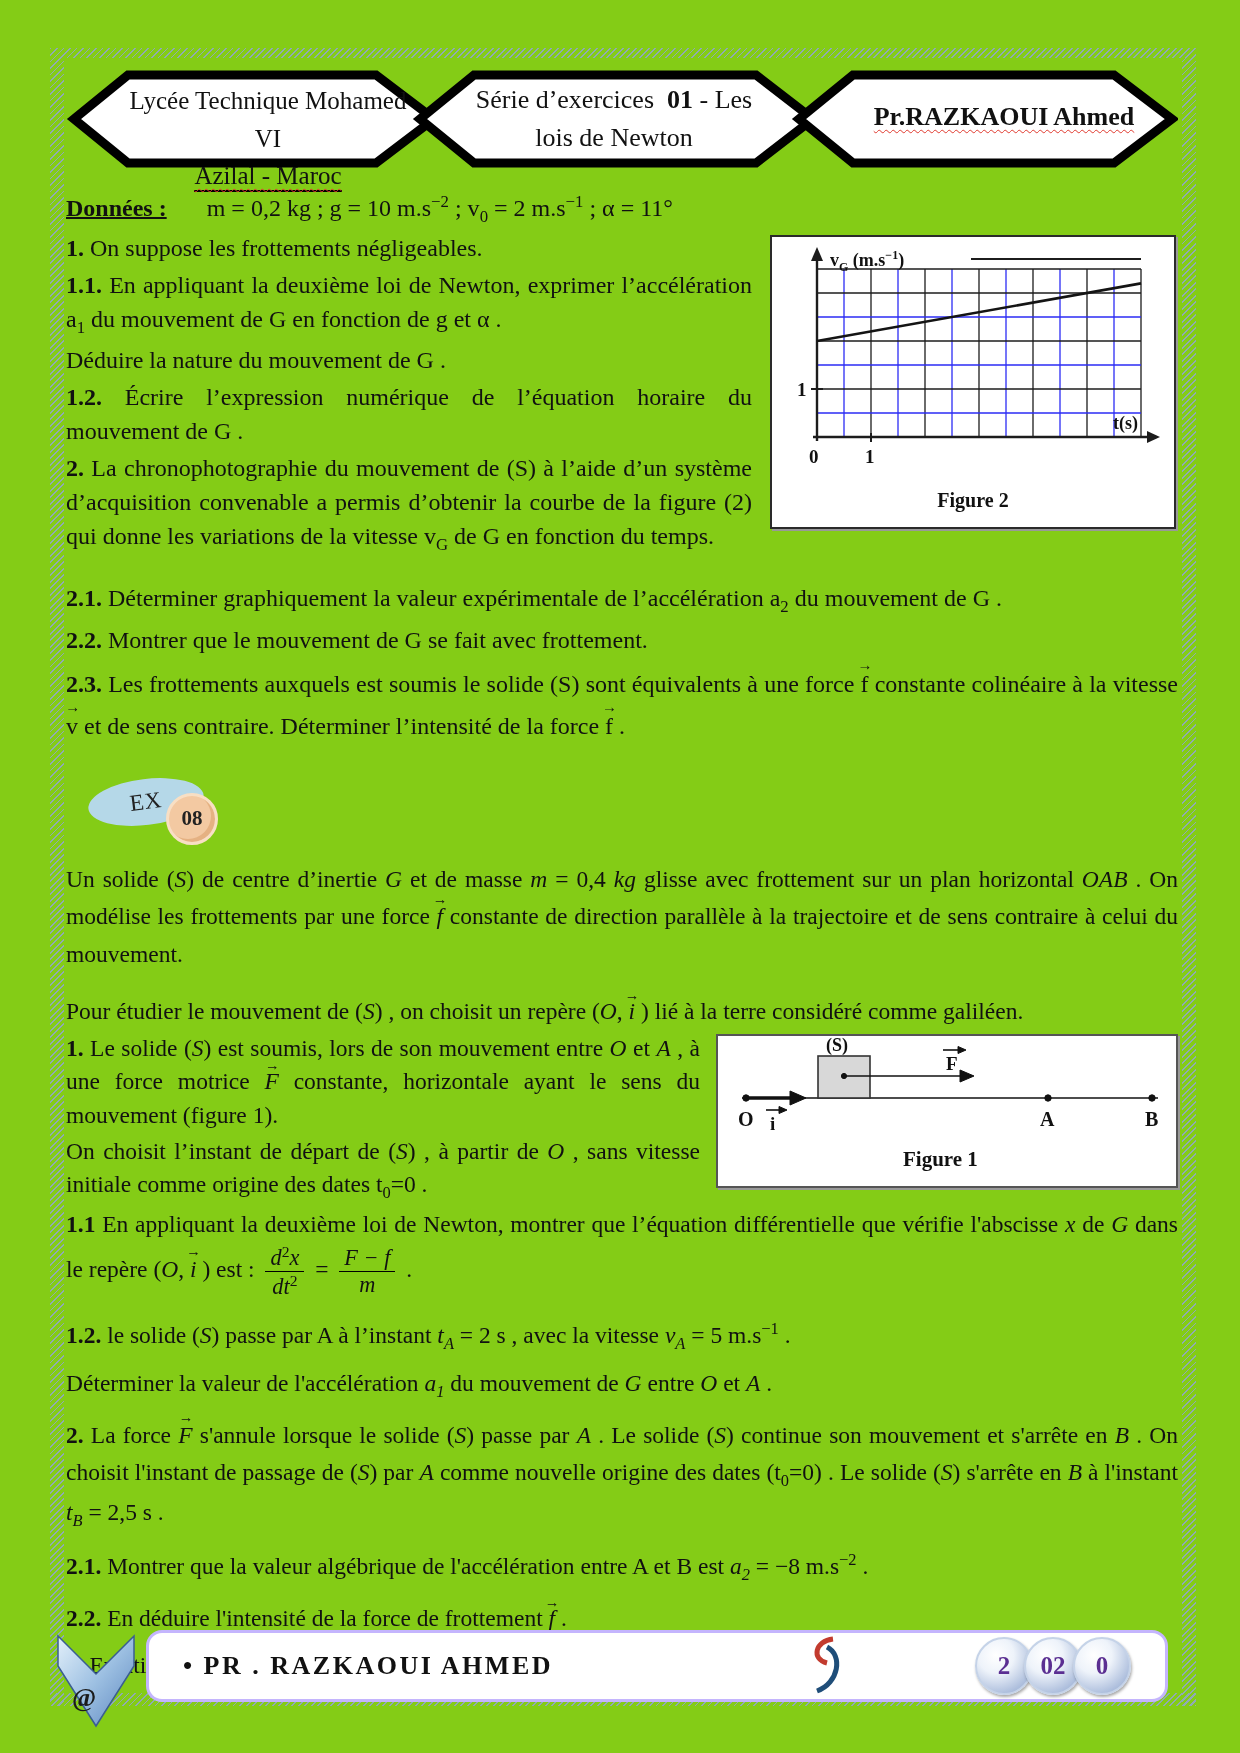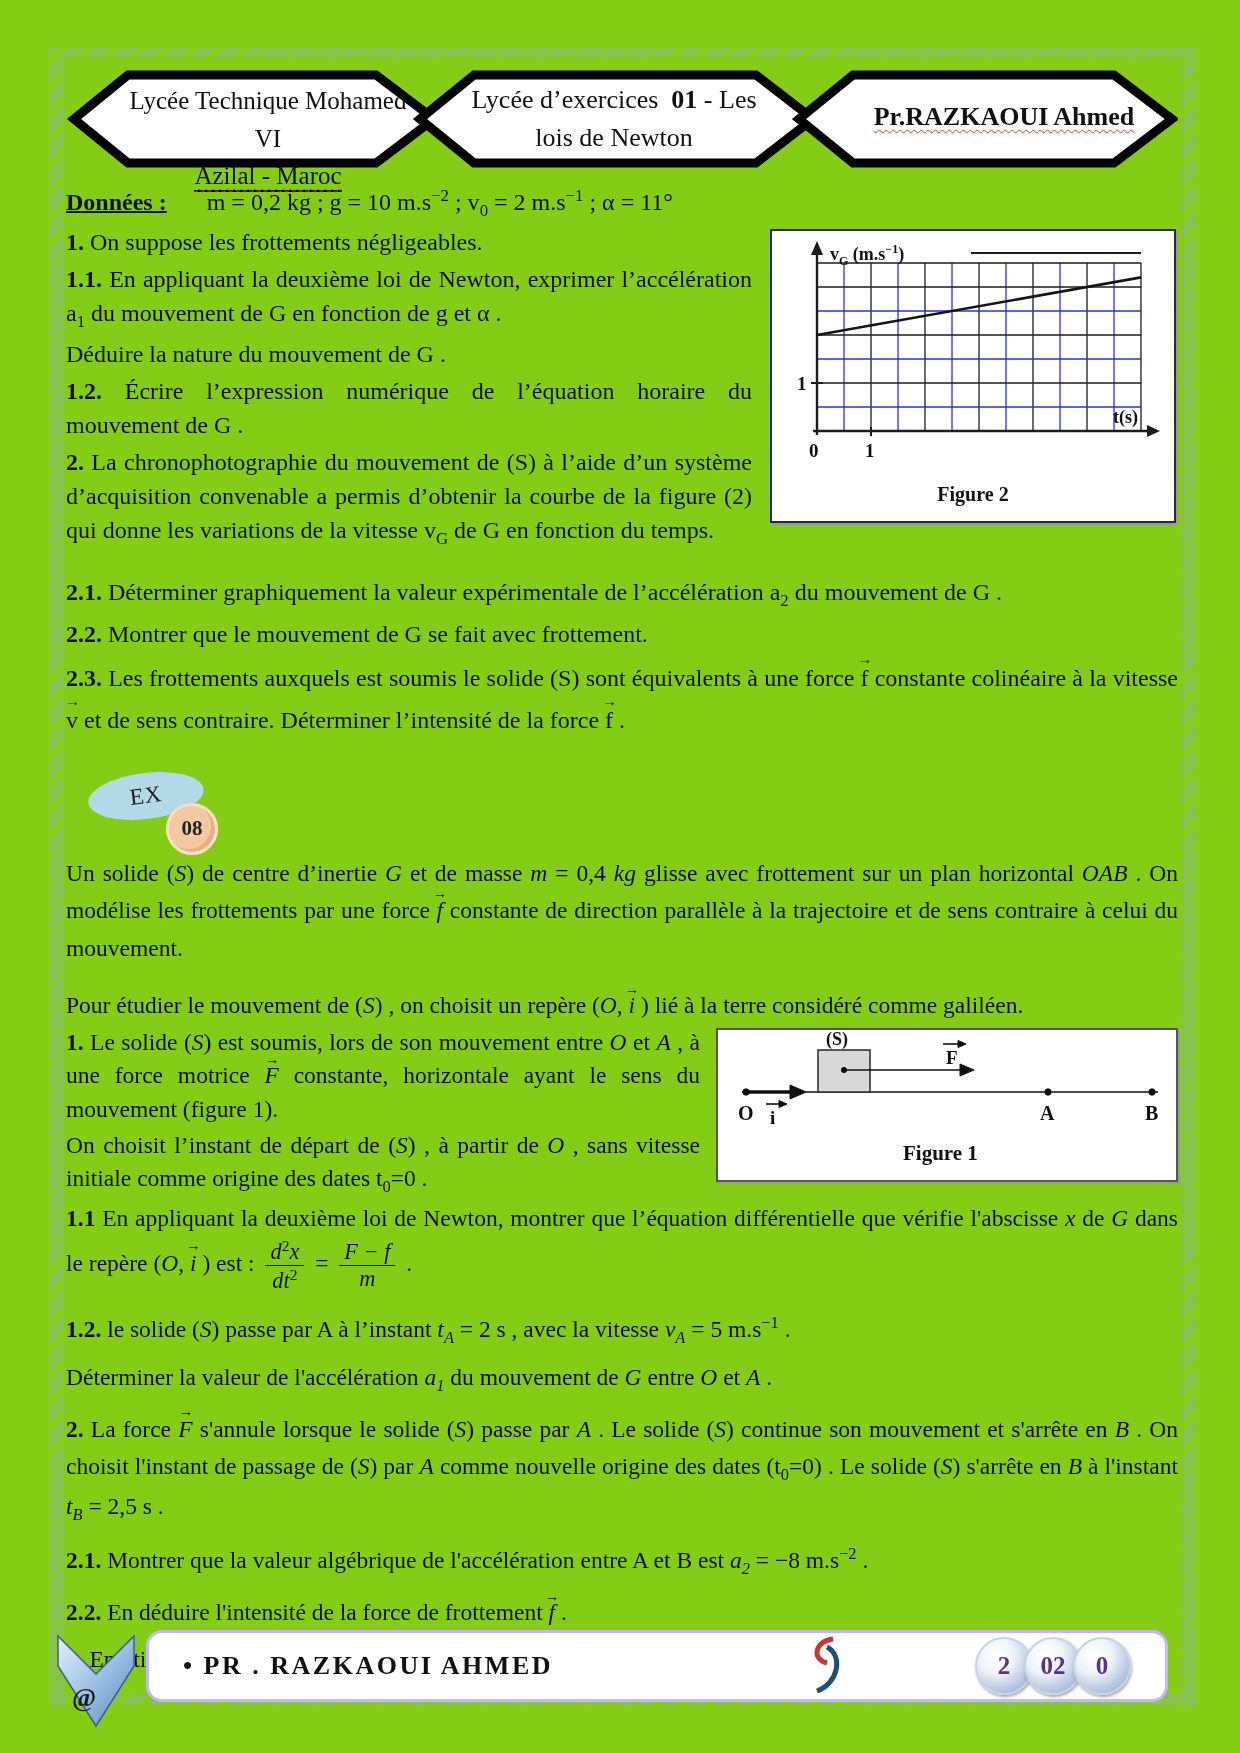--- a/index.html
+++ b/index.html
@@ -16,21 +16,21 @@
   
   .banner{position:relative;height:106px;margin:4px 0 8px;}
   .banner svg{position:absolute;left:0;top:0;}
   .banner-text{position:absolute;text-align:center;}
   .bt1{left:52px;top:16px;width:300px;font-size:25px;line-height:1.5;}
   .bt2{left:398px;top:15px;width:300px;font-size:26px;line-height:1.45;}
   .bt3{left:778px;top:36px;width:320px;font-size:26px;font-weight:bold;}
   .solid-underline{border-bottom:2.5px solid #000;padding-bottom:1px;}
   .wavy{text-decoration:underline wavy #e03a2f;text-decoration-thickness:1px;text-underline-offset:4px;}
 
-  .donnees{font-size:24px;margin:14px 0 4px;}
+  .donnees{font-size:24px;margin:20px 0 4px;}
   .donnees .lbl{font-weight:bold;text-decoration:underline;text-decoration-thickness:2px;}
   .donnees .formula{margin-left:34px;}
 
   .p{font-size:24px;line-height:1.42;margin:3px 0;text-align:justify;}
   .pblock{margin-top:20px;}
   .pblock .p{margin:3px 0;line-height:1.55;}
   .ex8 .p{font-size:23.5px;}
 
   .t-b{font-weight:bold;}
   .t-i{font-style:italic;}
@@ -49,21 +49,21 @@
            margin:4px 2px 10px 18px;padding:8px 3px 9px;box-shadow:2px 2px 0 #999;}
   .fig1box{float:right;width:458px;border:2px solid #555;background:#fff;
            margin:2px 0 10px 16px;box-shadow:2px 2px 0 #999;}
   .figcap{text-align:center;font-weight:bold;font-size:20px;margin:2px 0 6px;}
 
   
   .exbadge{position:relative;width:160px;height:66px;margin:28px 0 20px 22px;}
   .exbadge .ell{position:absolute;left:0;top:4px;width:116px;height:46px;border-radius:50%;
                 background:#b5d8e8;transform:rotate(-7deg);display:flex;align-items:center;justify-content:center;
                 font-size:23px;letter-spacing:1px;color:#222;}
-  .exbadge .num{position:absolute;left:78px;top:34px;width:46px;height:46px;border-radius:50%;
+  .exbadge .num{position:absolute;left:78px;top:18px;width:46px;height:46px;border-radius:50%;
                 background:#f3c9a2;border:3px solid #f8dfc4;box-shadow:inset -4px -3px 0 #e5b182;
                 display:flex;align-items:center;justify-content:center;font-size:21px;font-weight:bold;color:#222;}
 
   .clear{clear:both;}
 
   
   .footer-box{position:absolute;left:146px;top:1630px;width:1022px;height:72px;border:3px solid #c4b5fd;
               border-radius:16px;background:#fff;display:flex;align-items:center;padding:0 34px;box-sizing:border-box;}
   .footer-name{font-size:26px;font-weight:bold;letter-spacing:2.5px;}
   .footer-logo{margin-left:250px;}
@@ -91,21 +91,21 @@
         <polygon points="8,53 62,9 310,9 368,53 310,97 62,97" fill="#fff" stroke="#000" stroke-width="9"></polygon>
         <polygon points="354,53 408,9 690,9 747,53 690,97 408,97" fill="#fff" stroke="#000" stroke-width="9"></polygon>
         <polygon points="733,53 787,9 1048,9 1106,53 1048,97 787,97" fill="#fff" stroke="#000" stroke-width="9"></polygon>
       </svg>
       <div class="banner-text bt1">
         <div>Lycée Technique Mohamed VI</div>
         <div><span class="solid-underline"><span class="wavy">Azilal  -   Maroc</span></span></div>
       </div>
       <div class="banner-text bt2">
         <div>
-          <span>Lycée d’exercices</span>
+          <span>Série d’exercices</span>
           <b>&nbsp;<span>01</span></b>
           <span>- Les</span>
         </div>
         <div>lois de Newton</div>
       </div>
       <div class="banner-text bt3">
         <span class="wavy">Pr.RAZKAOUI Ahmed</span>
       </div>
     </div>
 

